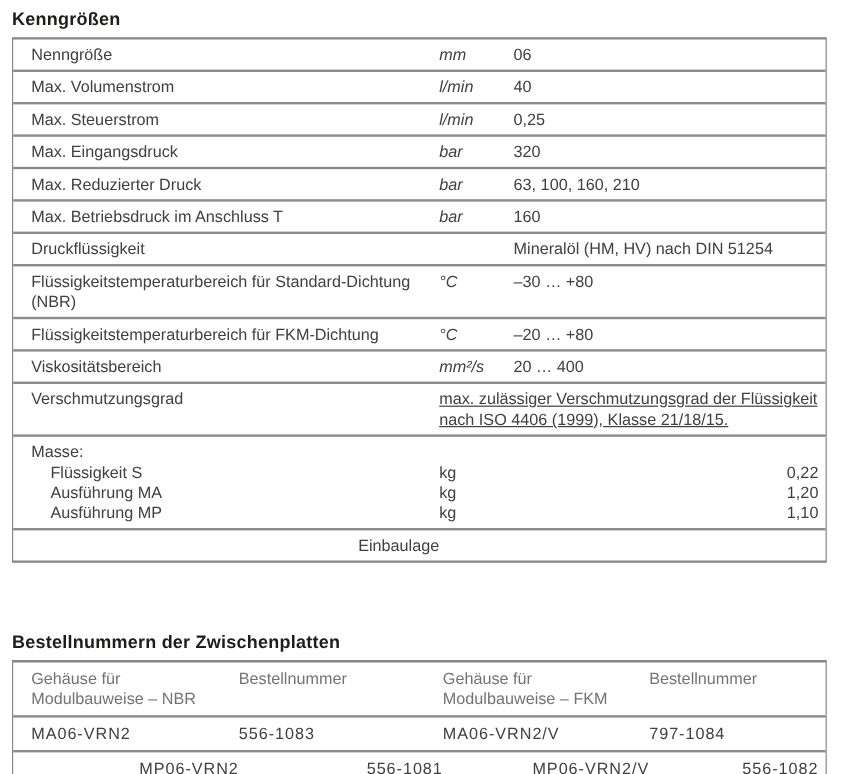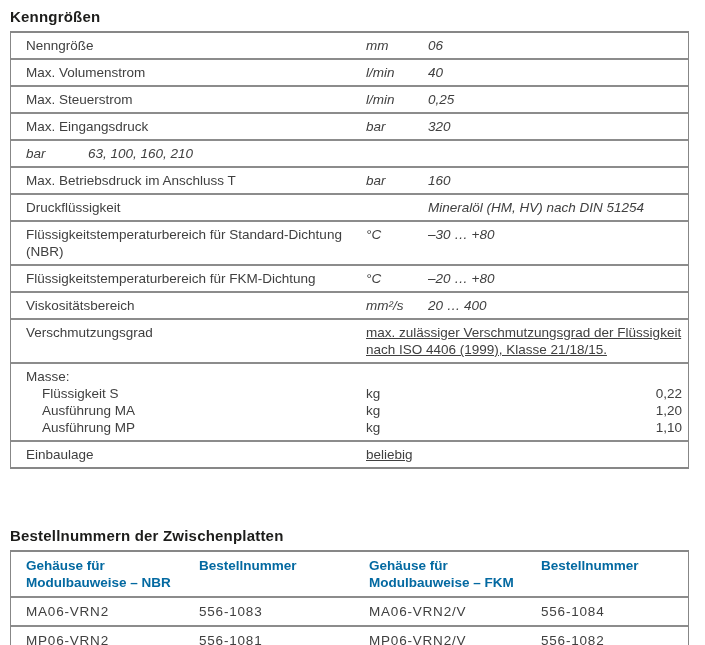--- a/index.html
+++ b/index.html
@@ -19,34 +19,34 @@
     border:1px solid #878787;
     border-top-width:2px;border-bottom-width:2px;
     width:679px;box-sizing:border-box;background:#fff;
   }
   .row{
     display:flex;align-items:flex-start;
     border-bottom:2px solid #8c8c8c;
     padding:4px 6px 4px 15px;
     font-size:13.5px;line-height:17px;
   }
-  .row:last-child{border-bottom:none;}
+  .row:last-child{border-bottom:none;text-align:right;}
   .c-label{width:340px;flex:0 0 340px;}
   .c-unit{width:62px;flex:0 0 62px;font-style:italic;}
-  .c-value{flex:1 1 auto;font-style:italic;}
+  .c-value{flex:1 1 auto;}
   .c-wide{flex:1 1 auto;text-decoration:underline;}
   .masse-block{display:block;width:100%;}
   .m-line{display:flex;}
   .m-label{width:340px;flex:0 0 340px;}
   .m-label.indent{padding-left:16px;box-sizing:border-box;}
   .m-unit{width:62px;flex:0 0 62px;}
   .m-value{flex:1 1 auto;text-align:right;}
   
   .otable .row{padding:5px 6px 5px 15px;}
-  .o-h{font-weight:bold;color:#0369a1;}
+  .o-h{font-weight:normal;color:#737373;}
   .o-c1{width:173px;flex:0 0 173px;}
   .o-c2{width:170px;flex:0 0 170px;}
   .o-c3{width:172px;flex:0 0 172px;}
   .o-c4{flex:1 1 auto;}
   .pn{letter-spacing:.8px;}
   .hdr-line{display:block;}
   .sec2{margin-top:50px;}
 </style>
 </head>
 <body>
@@ -71,20 +71,21 @@
         <div class="c-label">Max. Steuerstrom</div>
         <div class="c-unit">l/min</div>
         <div class="c-value">0,25</div>
       </div>
       <div class="row">
         <div class="c-label">Max. Eingangsdruck</div>
         <div class="c-unit">bar</div>
         <div class="c-value">320</div>
       </div>
       <div class="row">
+        <div class="c-label">Max. Reduzierter Druck</div>
         <div class="c-unit">bar</div>
         <div class="c-value">63, 100, 160, 210</div>
       </div>
       <div class="row">
         <div class="c-label">Max. Betriebsdruck im Anschluss T</div>
         <div class="c-unit">bar</div>
         <div class="c-value">160</div>
       </div>
       <div class="row">
         <div class="c-label">Druckflüssigkeit</div>
@@ -127,21 +128,20 @@
           </div>
           <div class="m-line">
             <div class="m-label indent">Ausführung MP</div>
             <div class="m-unit">kg</div>
             <div class="m-value">1,10</div>
           </div>
         </div>
       </div>
       <div class="row">
         <div class="c-label">Einbaulage</div>
-        <div class="c-wide">beliebig</div>
       </div>
     </div>
   </div>
 
   <div class="section sec2">
     <h2 class="sec-title">Bestellnummern der Zwischenplatten</h2>
 
     <div class="dtable otable">
       <div class="row o-h">
         <div class="o-c1">
@@ -156,21 +156,21 @@
           <span class="hdr-line">Modulbauweise – FKM</span>
         </div>
         <div class="o-c4">
           <span class="hdr-line">Bestellnummer</span>
         </div>
       </div>
       <div class="row">
         <div class="o-c1 pn">MA06-VRN2</div>
         <div class="o-c2 pn">556-1083</div>
         <div class="o-c3 pn">MA06-VRN2/V</div>
-        <div class="o-c4 pn">556-1084</div>
+        <div class="o-c4 pn">797-1084</div>
       </div>
       <div class="row">
         <div class="o-c1 pn">MP06-VRN2</div>
         <div class="o-c2 pn">556-1081</div>
         <div class="o-c3 pn">MP06-VRN2/V</div>
         <div class="o-c4 pn">556-1082</div>
       </div>
     </div>
   </div>
 

